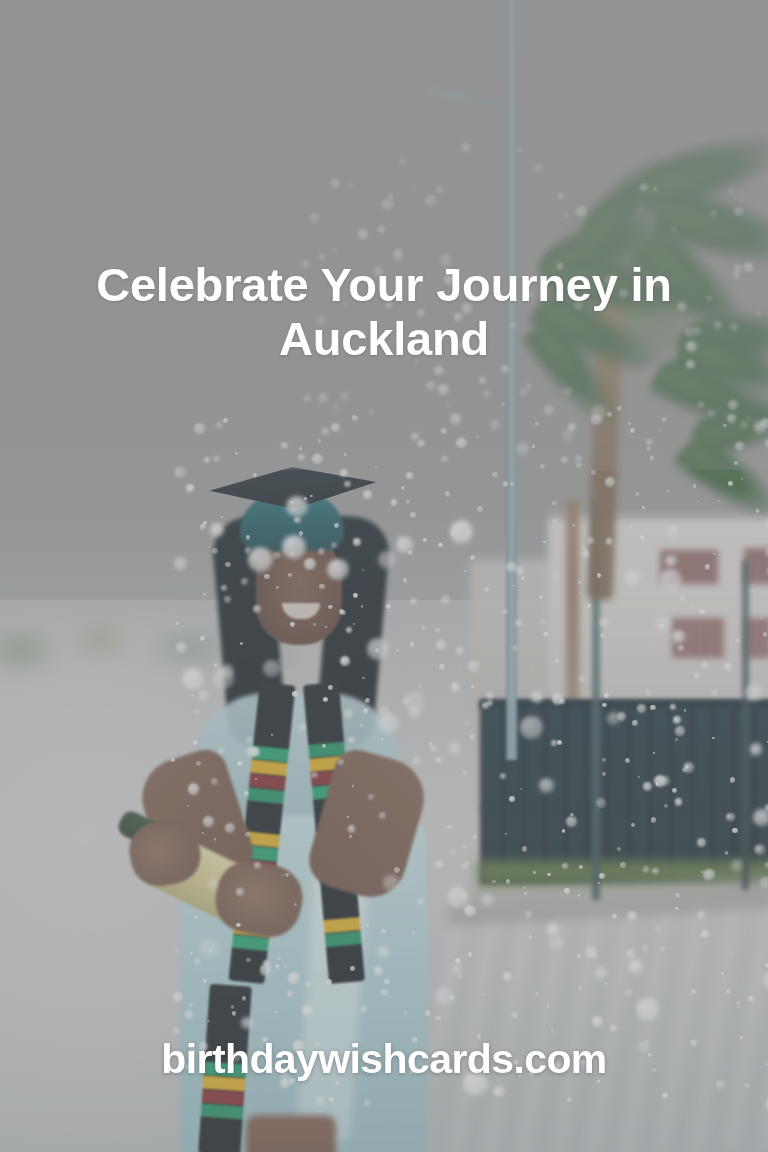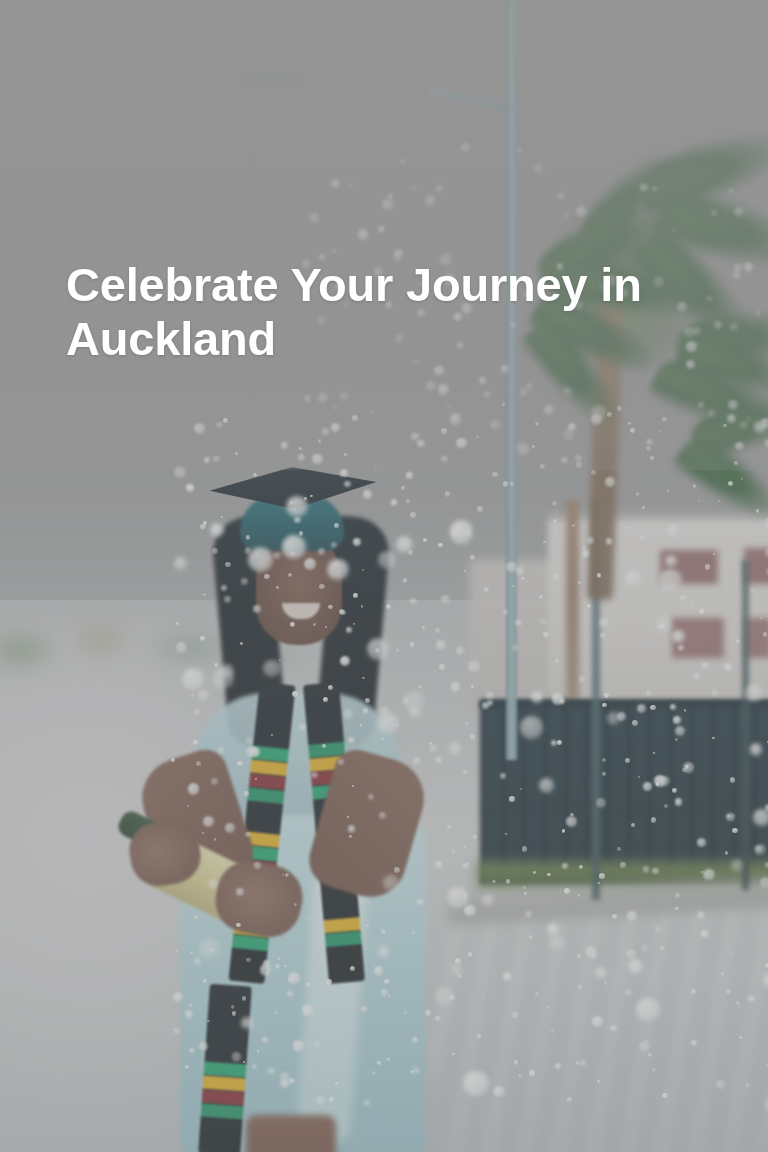--- a/index.html
+++ b/index.html
@@ -290,21 +290,21 @@
     background:rgba(140,140,140,.42);
   }
   .overlay-top {
     position:absolute; left:0; top:0; width:768px; height:470px;
     background:linear-gradient(180deg, rgba(150,150,150,.55), rgba(150,150,150,.18));
   }
 
   
   .text-block {
     position:absolute; left:0; top:258px; width:768px;
-    text-align:left; padding:0 66px;
+    text-align:center; padding:0 66px;
   }
   .headline {
     color:#ffffff;
     font-size:47px;
     font-weight:bold;
     line-height:54px;
     letter-spacing:-0.2px;
     text-shadow:0 1px 3px rgba(60,60,60,.28);
   }
   .subhead {
@@ -1057,14 +1057,15 @@
 
   </div>
 
   <div class="overlay"></div>
   <div class="overlay-top"></div>
 
   <div class="text-block">
     <div class="headline">Celebrate Your Journey in Auckland</div>
   </div>
 
+  <div class="watermark">birthdaywishcards.com</div>
 
 </div>
 
 </body></html>

